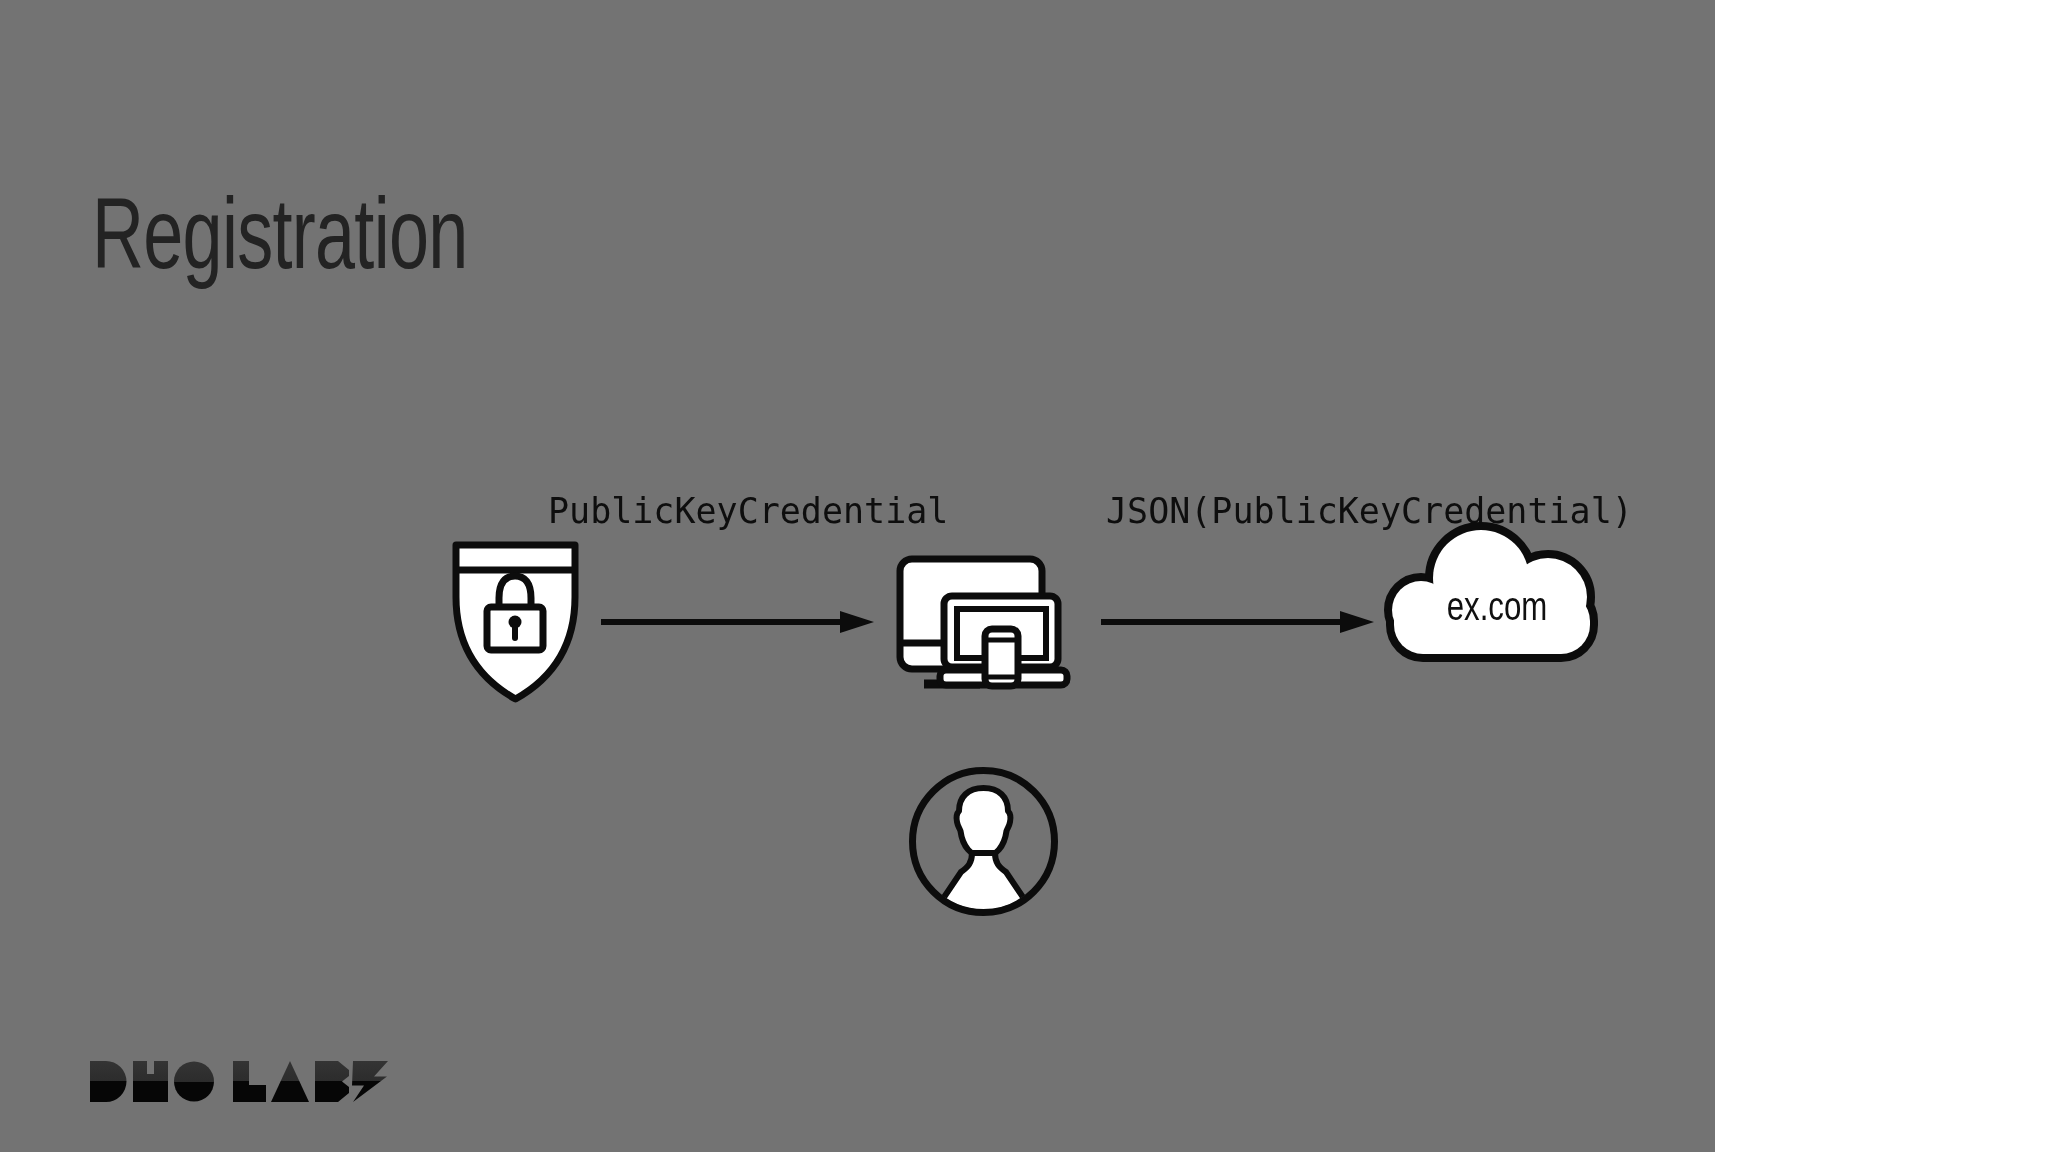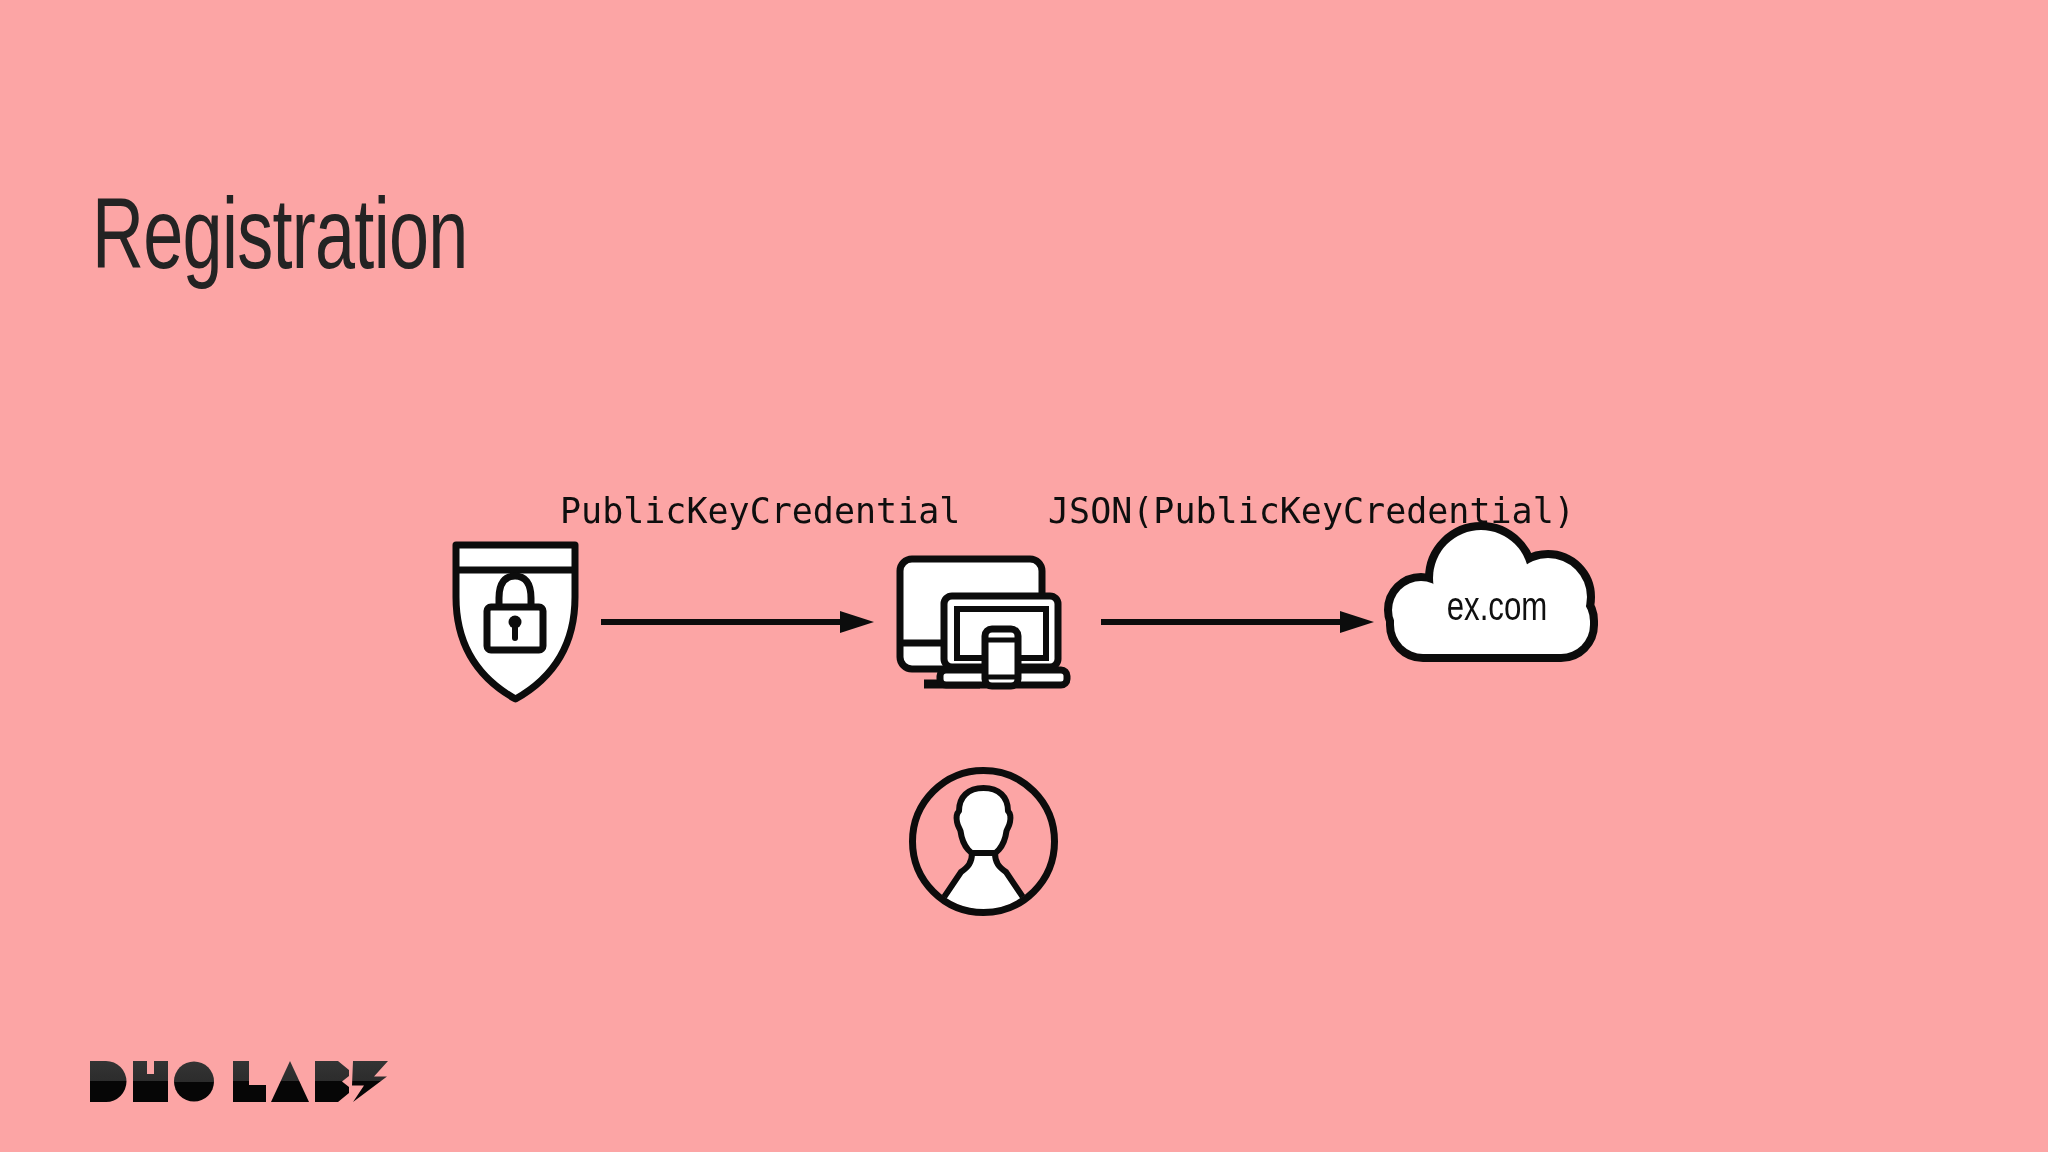--- a/index.html
+++ b/index.html
@@ -1,33 +1,33 @@
 <!DOCTYPE html>
 <html><head>
 <meta charset="utf-8">
 <style>
   html,body{margin:0;padding:0;background:#ffffff;}
   .slide{
-    position:relative; width:2048px; height:1152px; background:#fca5a5;
+    position:relative; width:1715px; height:1152px; background:#737373;
     overflow:hidden; font-family:"Liberation Sans","DejaVu Sans",sans-serif;
   }
   .abs{position:absolute;}
   .title{
     left:92px; top:116px;
     font-size:100px; line-height:1; font-weight:300; color:#232323;
     letter-spacing:-1px; white-space:nowrap;
     transform:scaleX(0.72); transform-origin:left top;
   }
   .flow-label{
     top:494px;
     font-family:"DejaVu Sans Mono","Liberation Mono",monospace;
     font-size:35px; line-height:1; color:#0e0e0e; white-space:nowrap;
   }
-  .flow-label.l1{left:560px;}
-  .flow-label.l2{left:1048px;}
+  .flow-label.l1{left:548px;}
+  .flow-label.l2{left:1106px;}
   .icon-box svg{display:block; overflow:visible;}
   .shield-box{left:451px; top:541px; width:129px; height:166px;}
   .devices-box{left:896px; top:553px; width:176px; height:140px;}
   .cloud-box{left:1386px; top:524px; width:212px; height:140px;}
   .person-box{left:908px; top:766px; width:151px; height:151px;}
   .arrow-box{top:601px; width:282px; height:42px;}
   .arrow-box.a1{left:598px;}
   .arrow-box.a2{left:1098px;}
   .cloud-domain{
     left:31px; top:62px; width:160px; text-align:center;

